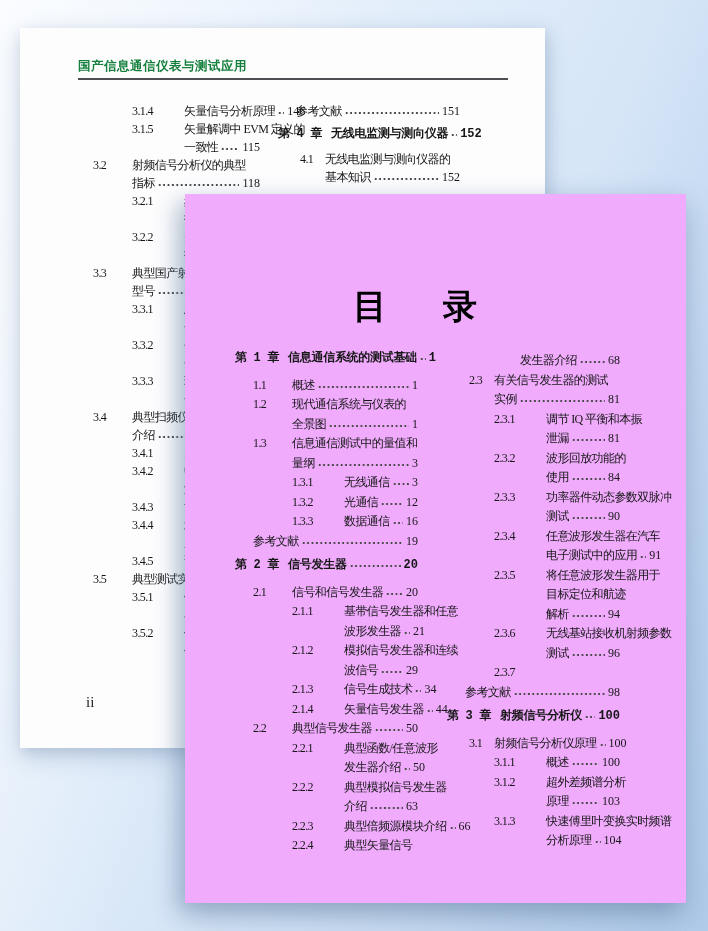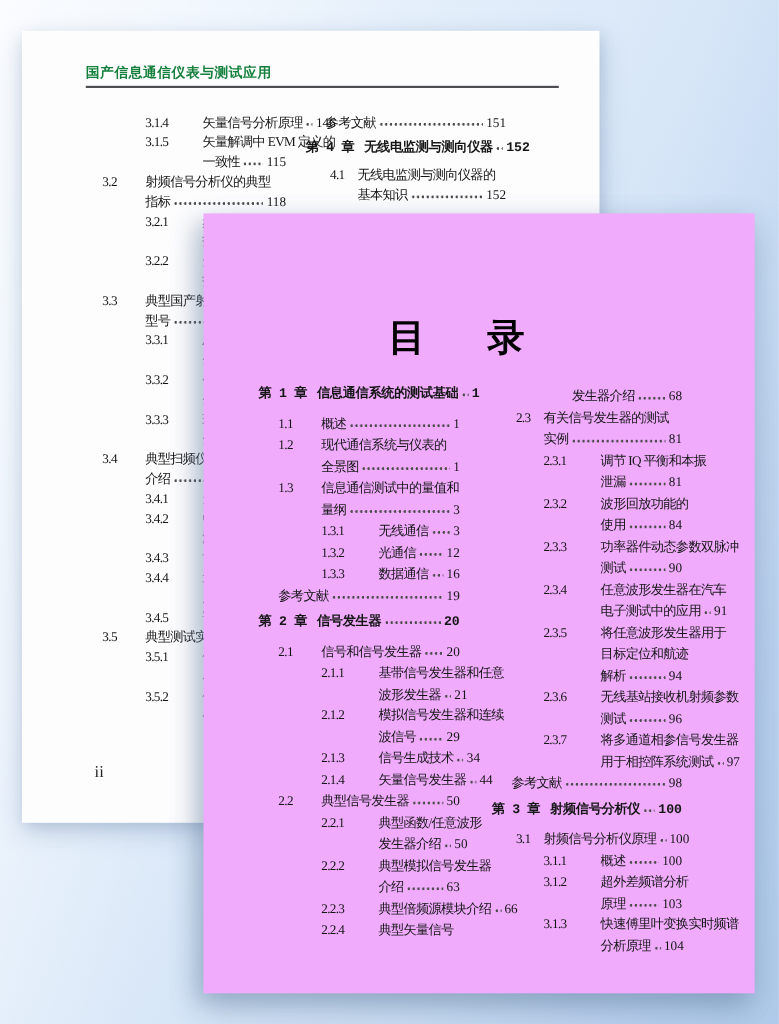--- a/index.html
+++ b/index.html
@@ -621,30 +621,20 @@
             </span>
             <span class="line">
               <span class="txt">测试</span>
               <span class="leader"></span>
               <span class="pg">96</span>
             </span>
           </span>
         </div>
         <div class="entry lvl-sub">
           <span class="num">2.3.7</span>
-          <span class="body">
-            <span class="line">
-              <span class="txt">将多通道相参信号发生器</span>
-            </span>
-            <span class="line">
-              <span class="txt">用于相控阵系统测试</span>
-              <span class="leader"></span>
-              <span class="pg">97</span>
-            </span>
-          </span>
         </div>
         <div class="entry lvl-ref">
           <span class="body">
             <span class="line">
               <span class="txt">参考文献</span>
               <span class="leader"></span>
               <span class="pg">98</span>
             </span>
           </span>
         </div>

